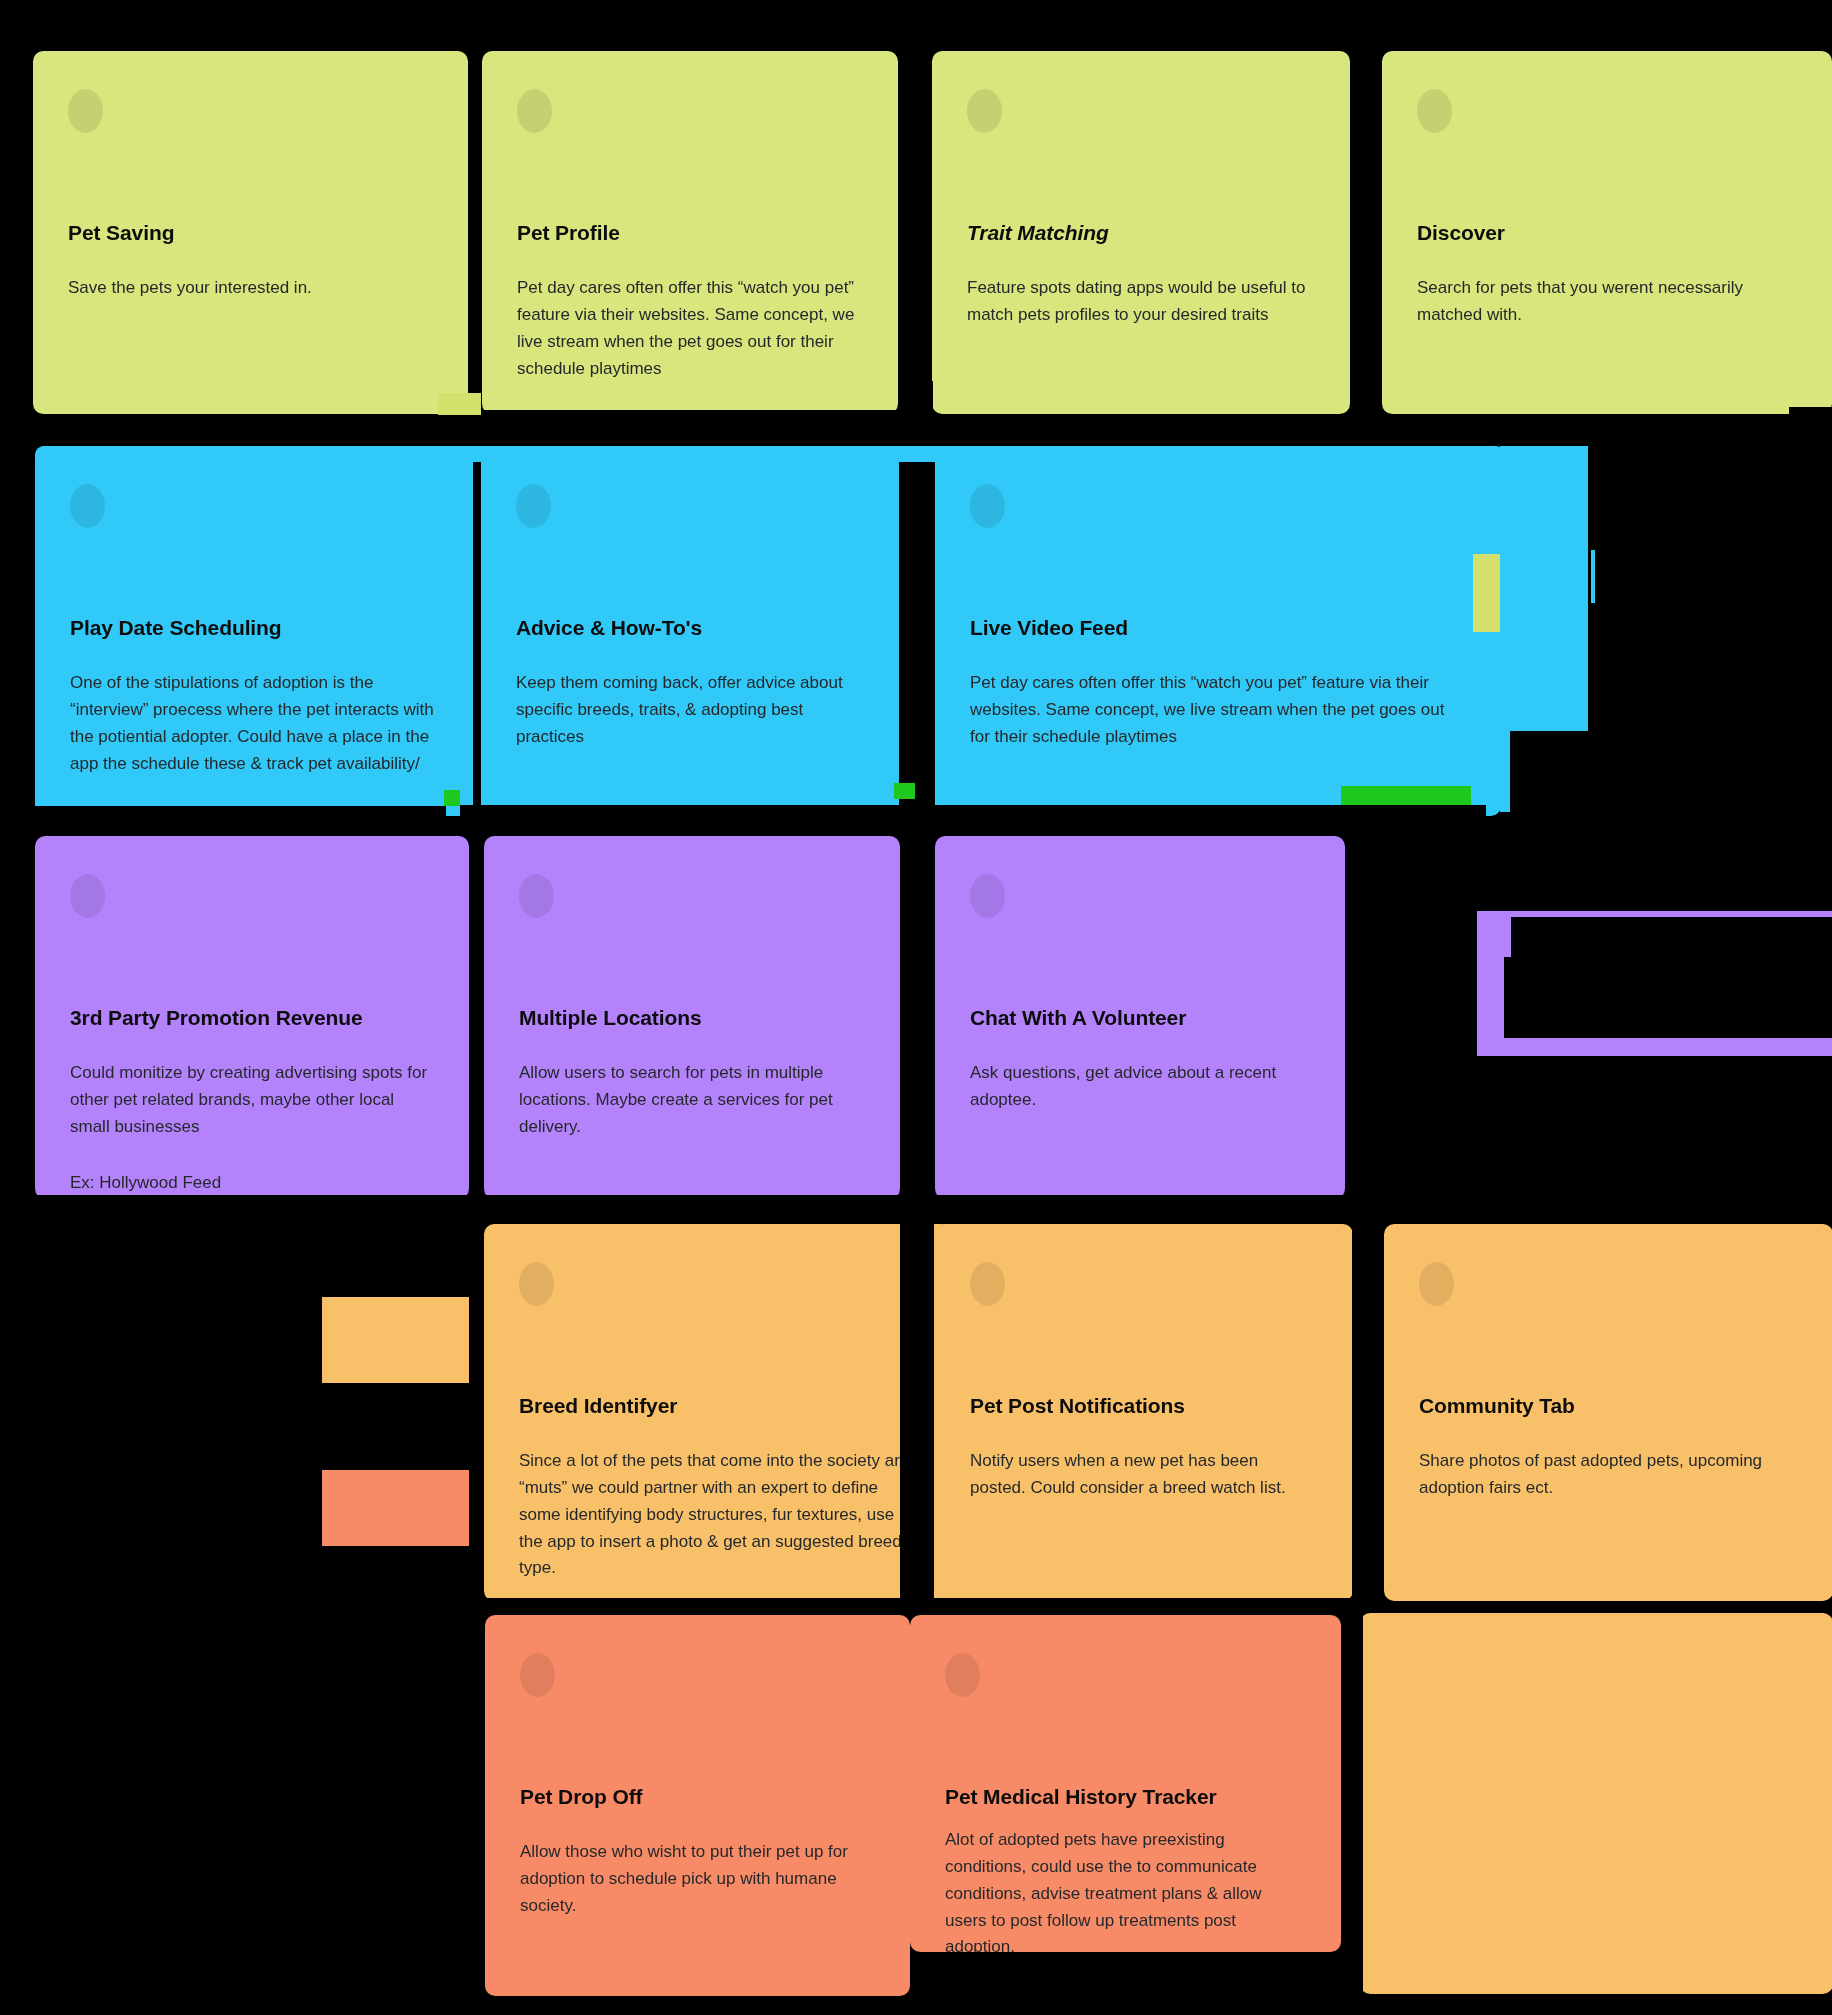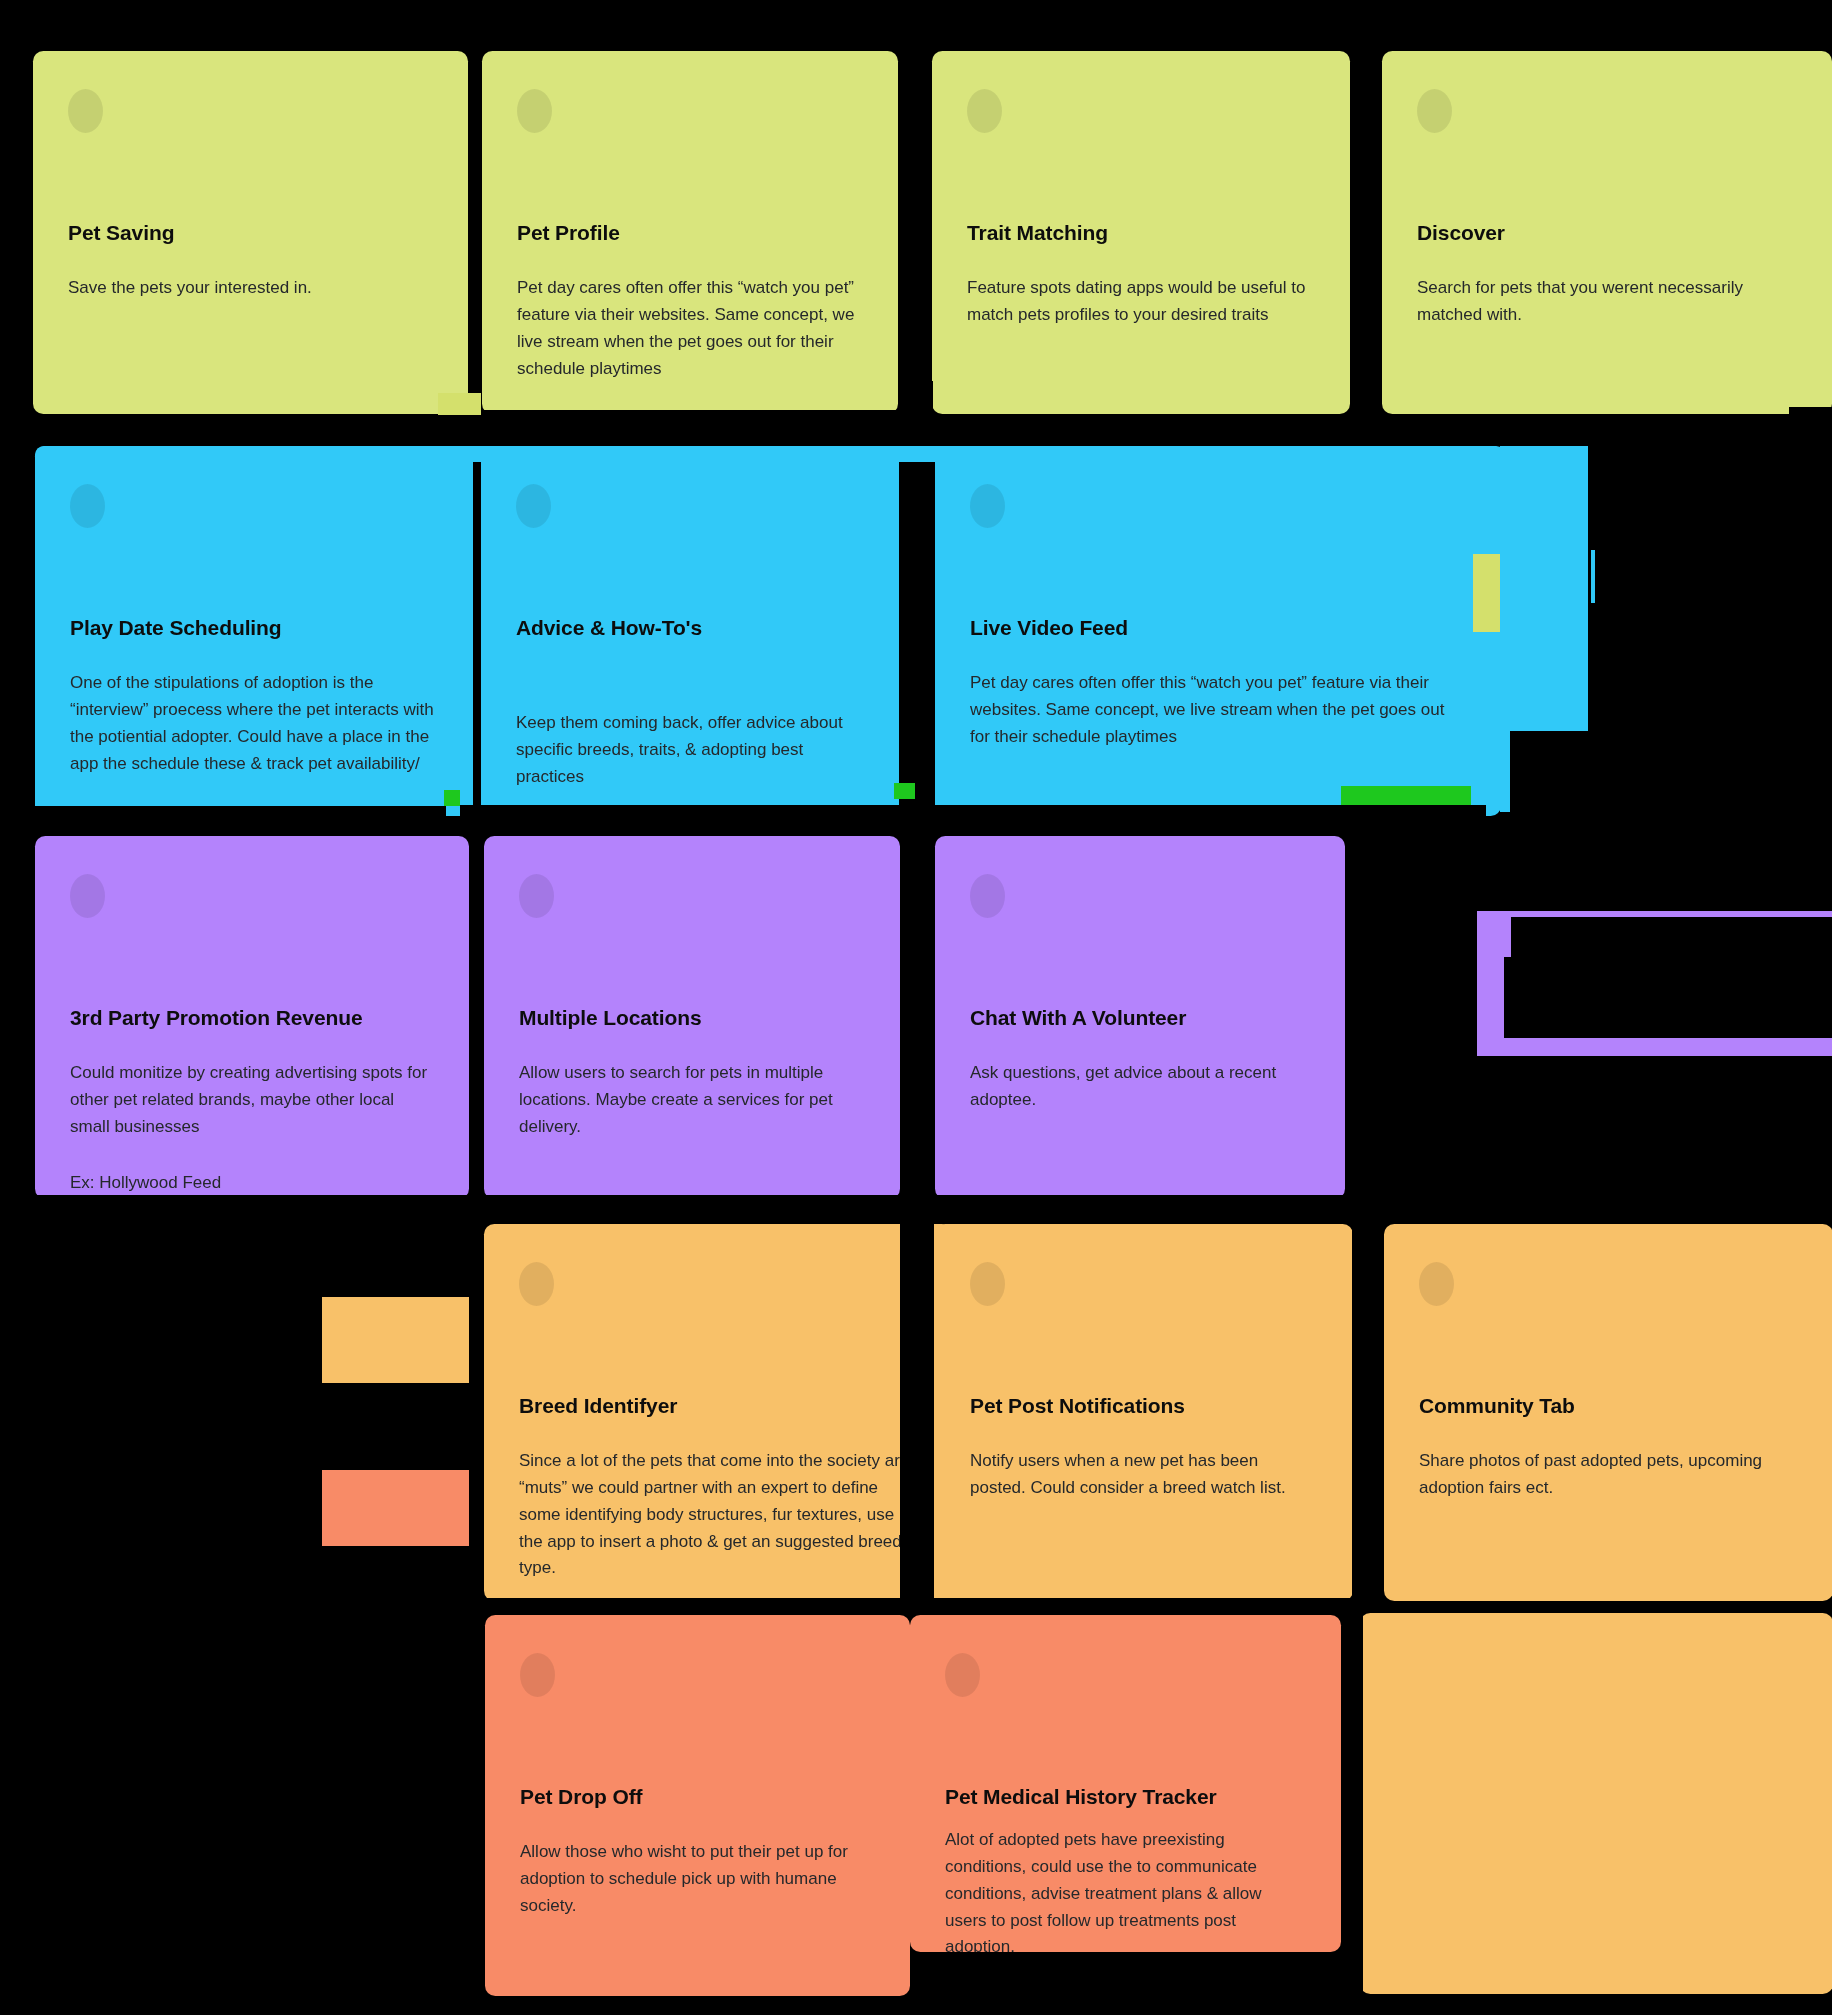--- a/index.html
+++ b/index.html
@@ -99,21 +99,21 @@
     <div class="note-inner">
       <div class="avatar"></div>
       <div class="note-title" style="top:169px;">Pet Profile</div>
       <div class="note-body" style="top:224px;">Pet day cares often offer this “watch you pet” feature via their websites. Same concept, we live stream when the pet goes out for their schedule playtimes</div>
     </div>
   </div>
 
   <div class="note c-lime" style="left:932px; top:51px; width:418px; height:363px;">
     <div class="note-inner">
       <div class="avatar"></div>
-      <div class="note-title" style="top:169px;">Trait Matching</div>
+      <div class="note-title" style="top:169px;font-style:italic;">Trait Matching</div>
       <div class="note-body" style="top:224px;">Feature spots dating apps would be useful to match pets profiles to your desired traits</div>
     </div>
   </div>
 
   <div class="note c-lime" style="left:1382px; top:51px; width:450px; height:363px;">
     <div class="note-inner">
       <div class="avatar"></div>
       <div class="note-title" style="top:169px;">Discover</div>
       <div class="note-body" style="top:224px;">Search for pets that you werent necessarily matched with.</div>
     </div>
@@ -131,21 +131,21 @@
       <div class="avatar"></div>
       <div class="note-title" style="top:169px;">Play Date Scheduling</div>
       <div class="note-body" style="top:224px;">One of the stipulations of adoption is the “interview” proecess where the pet interacts with the potiential adopter. Could have a place in the app the schedule these &amp; track pet availability/</div>
     </div>
   </div>
 
   <div class="note c-cyan" style="left:481px; top:446px; width:418px; height:370px;">
     <div class="note-inner">
       <div class="avatar"></div>
       <div class="note-title" style="top:169px;">Advice &amp; How-To's</div>
-      <div class="note-body" style="top:224px;margin-top:40px;">Keep them coming back, offer advice about specific breeds, traits,  &amp; adopting best practices</div>
+      <div class="note-body" style="top:224px;">Keep them coming back, offer advice about specific breeds, traits,  &amp; adopting best practices</div>
     </div>
   </div>
 
   <div class="note c-cyan" style="left:935px; top:446px; width:566px; height:370px;">
     <div class="note-inner">
       <div class="avatar"></div>
       <div class="note-title" style="top:169px;">Live Video Feed</div>
       <div class="note-body" style="top:224px;">Pet day cares often offer this “watch you pet” feature via their websites. Same concept, we live stream when the pet goes out for their schedule playtimes</div>
     </div>
   </div>

